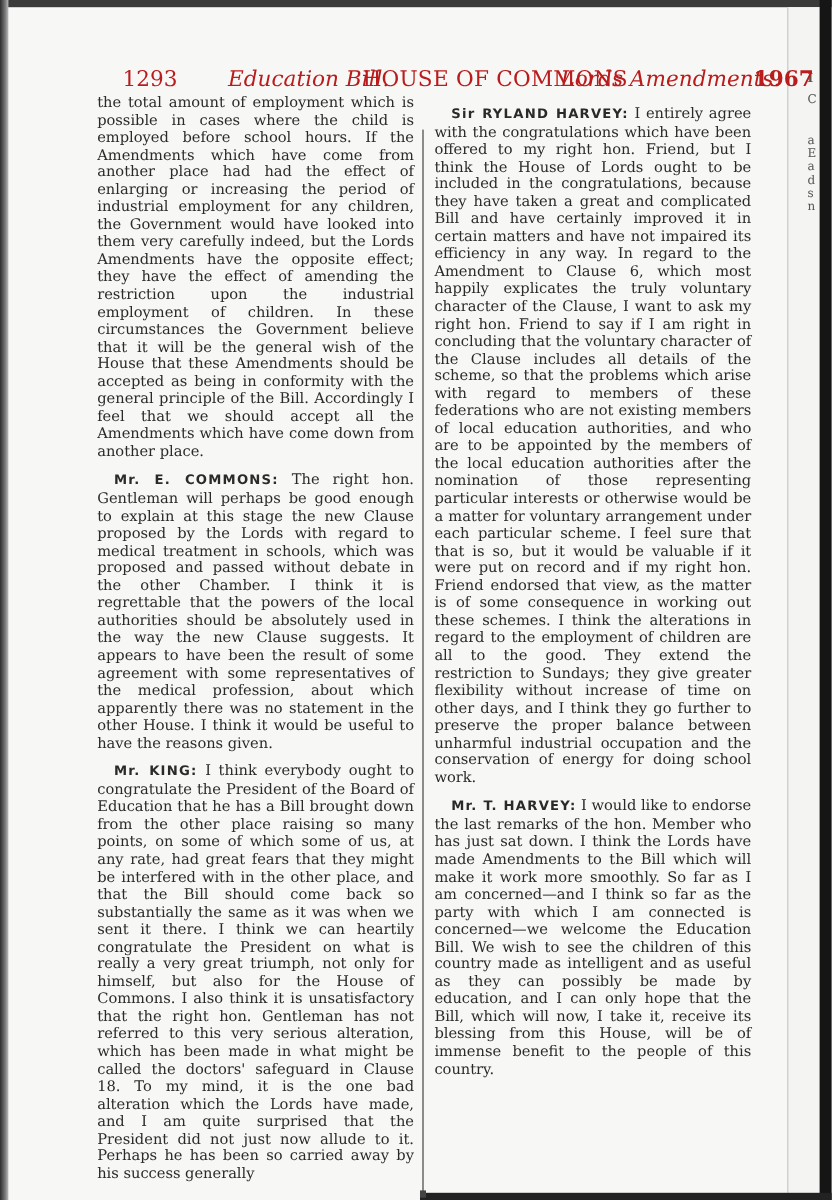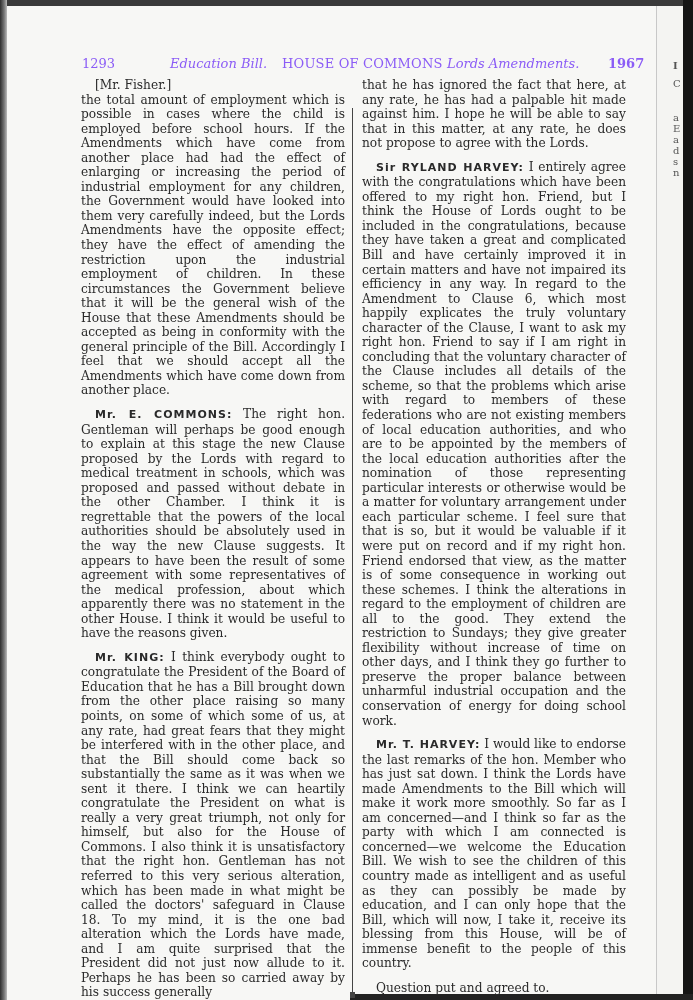--- a/index.html
+++ b/index.html
@@ -11,21 +11,21 @@
     color: #2a2a2a;
   }
   .top-edge { position: absolute; left: 0; top: 0; width: 693px; height: 6px; background: #3a3a3a; }
   .left-edge { position: absolute; left: 0; top: 0; width: 7px; height: 1000px; background: linear-gradient(to right, #2e2e2e, #777 60%, #bbb); }
   .right-edge { position: absolute; left: 683px; top: 0; width: 10px; height: 1000px; background: #151515; }
   .right-gutter { position: absolute; left: 656px; top: 6px; width: 27px; height: 994px; background: #f4f4f2; border-left: 1px solid #c8c8c8; }
   .bottom-edge { position: absolute; left: 350px; top: 994px; width: 343px; height: 6px; background: #222; }
   .gutter-frag { position: absolute; font-size: 10px; color: #555; line-height: 11px; }
 
   .page { position: absolute; left: 82px; top: 56px; width: 574px; }
-  .header { position: relative; height: 18px; font-size: 13px; color: #8b5cf6; }
+  .header { position: relative; height: 18px; font-size: 18px; color: #b91c1c; margin-left: 20px; }
   .header .pn-left { position: absolute; left: 0; top: 0; }
   .header .title-a { position: absolute; left: 88px; top: 0; font-style: italic; }
   .header .house { position: absolute; left: 200px; top: 0; letter-spacing: 0.2px; }
   .header .title-b { position: absolute; left: 365px; top: 0; font-style: italic; text-align: center; }
   .header .pn-right { position: absolute; left: 526px; top: 0; font-weight: bold; }
 
   .columns { position: absolute; top: 22px; left: 0; width: 574px; }
   .col { position: absolute; top: 0; width: 264px; font-size: 12.2px; line-height: 14.55px; text-align: justify; hyphens: manual; }
   .col-left { left: -1px; }
   .col-right { left: 280px; top: 0; }
@@ -60,41 +60,38 @@
   <div class="header">
     <span class="pn-left">1293</span>
     <span class="title-a">Education Bill.</span>
     <span class="house">HOUSE OF COMMONS</span>
     <span class="title-b">Lords Amendments.</span>
     <span class="pn-right">1967</span>
   </div>
 
   <div class="columns">
     <div class="col col-left">
-      <span class="attrib">[Mr. Fisher.]</span>
       <p class="first">the total amount of employment which is possible in cases where the child is employed before school hours. If the Amendments which have come from another place had had the effect of enlarging or increasing the period of industrial employment for any children, the Government would have looked into them very carefully indeed, but the Lords Amendments have the opposite effect; they have the effect of amending the restriction upon the industrial employment of children. In these circumstances the Government believe that it will be the general wish of the House that these Amendments should be accepted as being in conformity with the general principle of the Bill. Accordingly I feel that we should accept all the Amendments which have come down from another place.</p>
       <p class="speech">
         <span class="speaker">Mr. E. COMMONS:</span>
         <span>The right hon. Gentleman will perhaps be good enough to explain at this stage the new Clause proposed by the Lords with regard to medical treatment in schools, which was proposed and passed without debate in the other Chamber. I think it is regrettable that the powers of the local authorities should be absolutely used in the way the new Clause suggests. It appears to have been the result of some agreement with some representatives of the medical profession, about which apparently there was no statement in the other House. I think it would be useful to have the reasons given.</span>
       </p>
       <p class="speech">
         <span class="speaker">Mr. KING:</span>
         <span>I think everybody ought to congratulate the President of the Board of Education that he has a Bill brought down from the other place raising so many points, on some of which some of us, at any rate, had great fears that they might be interfered with in the other place, and that the Bill should come back so substantially the same as it was when we sent it there. I think we can heartily congratulate the President on what is really a very great triumph, not only for himself, but also for the House of Commons. I also think it is unsatisfactory that the right hon. Gentleman has not referred to this very serious alteration, which has been made in what might be called the doctors' safeguard in Clause 18. To my mind, it is the one bad alteration which the Lords have made, and I am quite surprised that the President did not just now allude to it. Perhaps he has been so carried away by his success generally</span>
       </p>
     </div>
 
     <div class="rule"></div>
     <div class="rule-foot"></div>
 
     <div class="col col-right">
-      <p class="first">that he has ignored the fact that here, at any rate, he has had a palpable hit made against him. I hope he will be able to say that in this matter, at any rate, he does not propose to agree with the Lords.</p>
       <p class="speech">
         <span class="speaker">Sir RYLAND HARVEY:</span>
         <span>I entirely agree with the congratulations which have been offered to my right hon. Friend, but I think the House of Lords ought to be included in the congratulations, because they have taken a great and complicated Bill and have certainly improved it in certain matters and have not impaired its efficiency in any way. In regard to the Amendment to Clause 6, which most happily explicates the truly voluntary character of the Clause, I want to ask my right hon. Friend to say if I am right in concluding that the voluntary character of the Clause includes all details of the scheme, so that the problems which arise with regard to members of these federations who are not existing members of local education authorities, and who are to be appointed by the members of the local education authorities after the nomination of those representing particular interests or otherwise would be a matter for voluntary arrangement under each particular scheme. I feel sure that that is so, but it would be valuable if it were put on record and if my right hon. Friend endorsed that view, as the matter is of some consequence in working out these schemes. I think the alterations in regard to the employment of children are all to the good. They extend the restriction to Sundays; they give greater flexibility without increase of time on other days, and I think they go further to preserve the proper balance between unharmful industrial occupation and the conservation of energy for doing school work.</span>
       </p>
       <p class="speech">
         <span class="speaker">Mr. T. HARVEY:</span>
         <span>I would like to endorse the last remarks of the hon. Member who has just sat down. I think the Lords have made Amendments to the Bill which will make it work more smoothly. So far as I am concerned—and I think so far as the party with which I am connected is concerned—we welcome the Education Bill. We wish to see the children of this country made as intelligent and as useful as they can possibly be made by education, and I can only hope that the Bill, which will now, I take it, receive its blessing from this House, will be of immense benefit to the people of this country.</span>
       </p>
-      <p class="speech closing">Question put and agreed to.</p>
     </div>
   </div>
 </div>
 
 </body></html>

